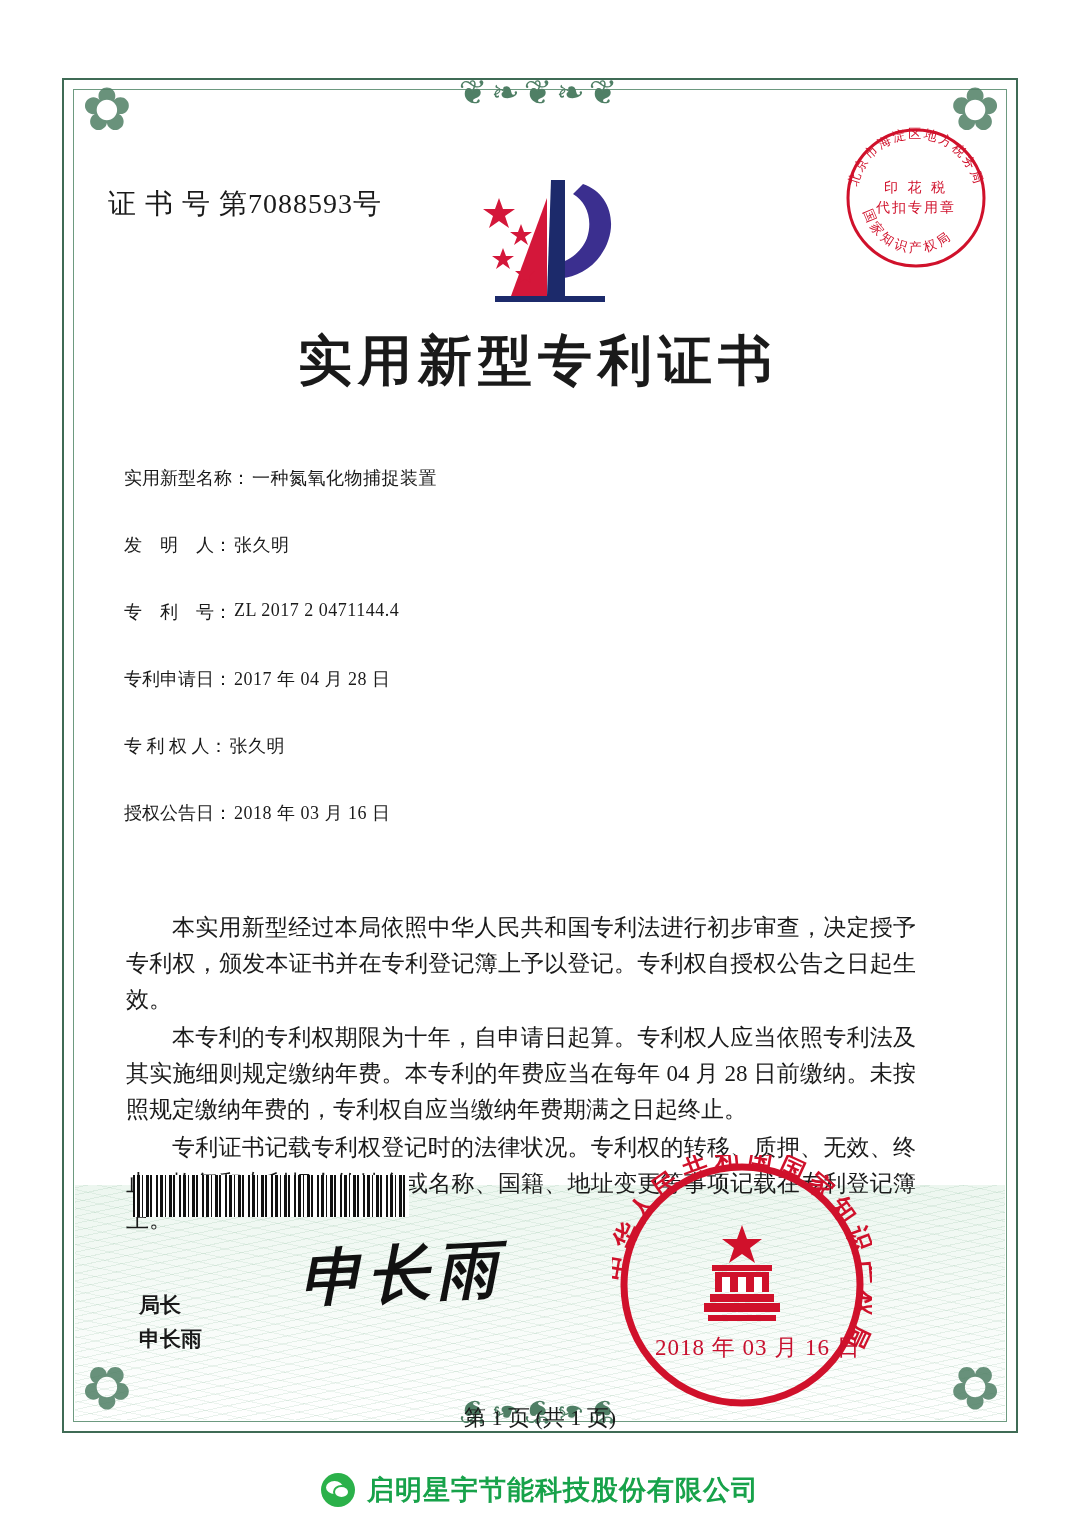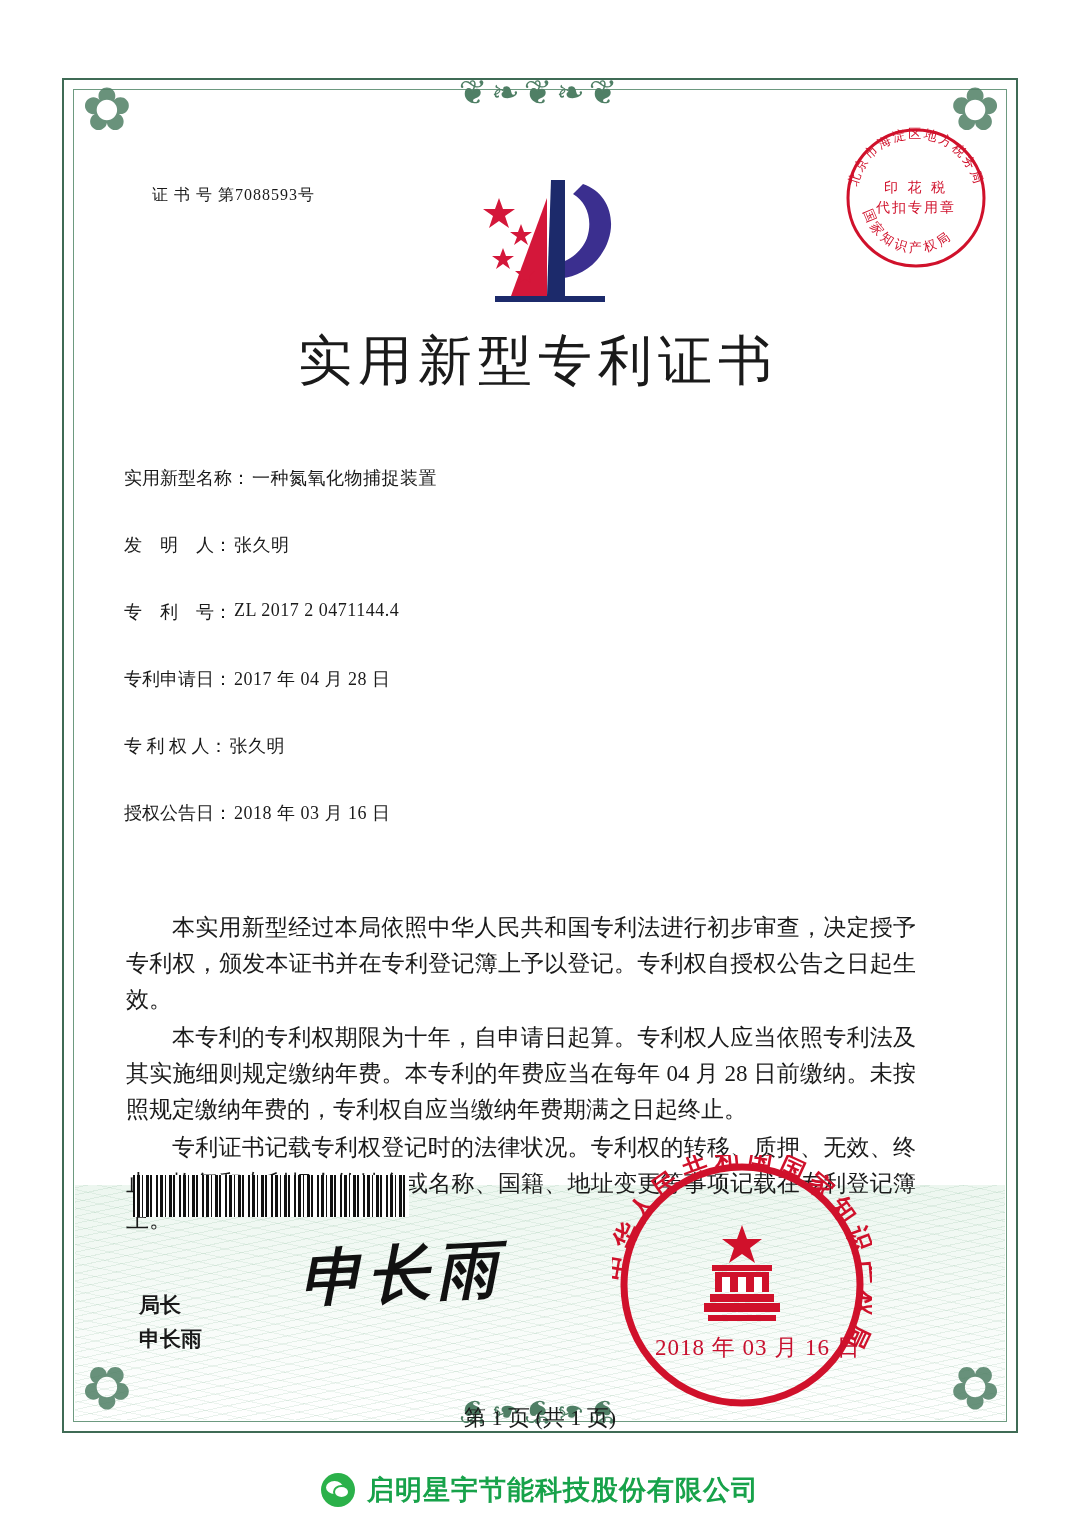--- a/index.html
+++ b/index.html
@@ -92,24 +92,23 @@
       repeating-linear-gradient(-12deg, rgba(120,175,140,.16) 0 1px, rgba(255,255,255,0) 1px 7px),
       repeating-linear-gradient(12deg, rgba(120,175,140,.13) 0 1px, rgba(255,255,255,0) 1px 9px),
       linear-gradient(180deg, rgba(190,225,200,.28), rgba(255,255,255,0));
     pointer-events: none;
   }
 
   
   .cert-no {
     position: absolute;
     left: 108px; top: 185px;
-    font-size: 16px;
+    font-size: 28px;
     letter-spacing: 1px;
     white-space: nowrap;
-    margin-left: 44px;
   }
 
   
   .logo {
     position: absolute;
     left: 455px; top: 168px;
     width: 170px; height: 145px;
   }
 
   
@@ -119,21 +118,21 @@
     width: 156px; height: 156px;
   }
 
   
   .main-title {
     position: absolute;
     left: 0; top: 325px;
     width: 1076px;
     text-align: center;
     font-size: 54px;
-    font-weight: normal;
+    font-weight: bold;
     letter-spacing: 6px;
     font-family: "Liberation Serif", serif;
   }
 
   
   .fields {
     position: absolute;
     left: 124px; top: 466px;
     width: 800px;
   }

